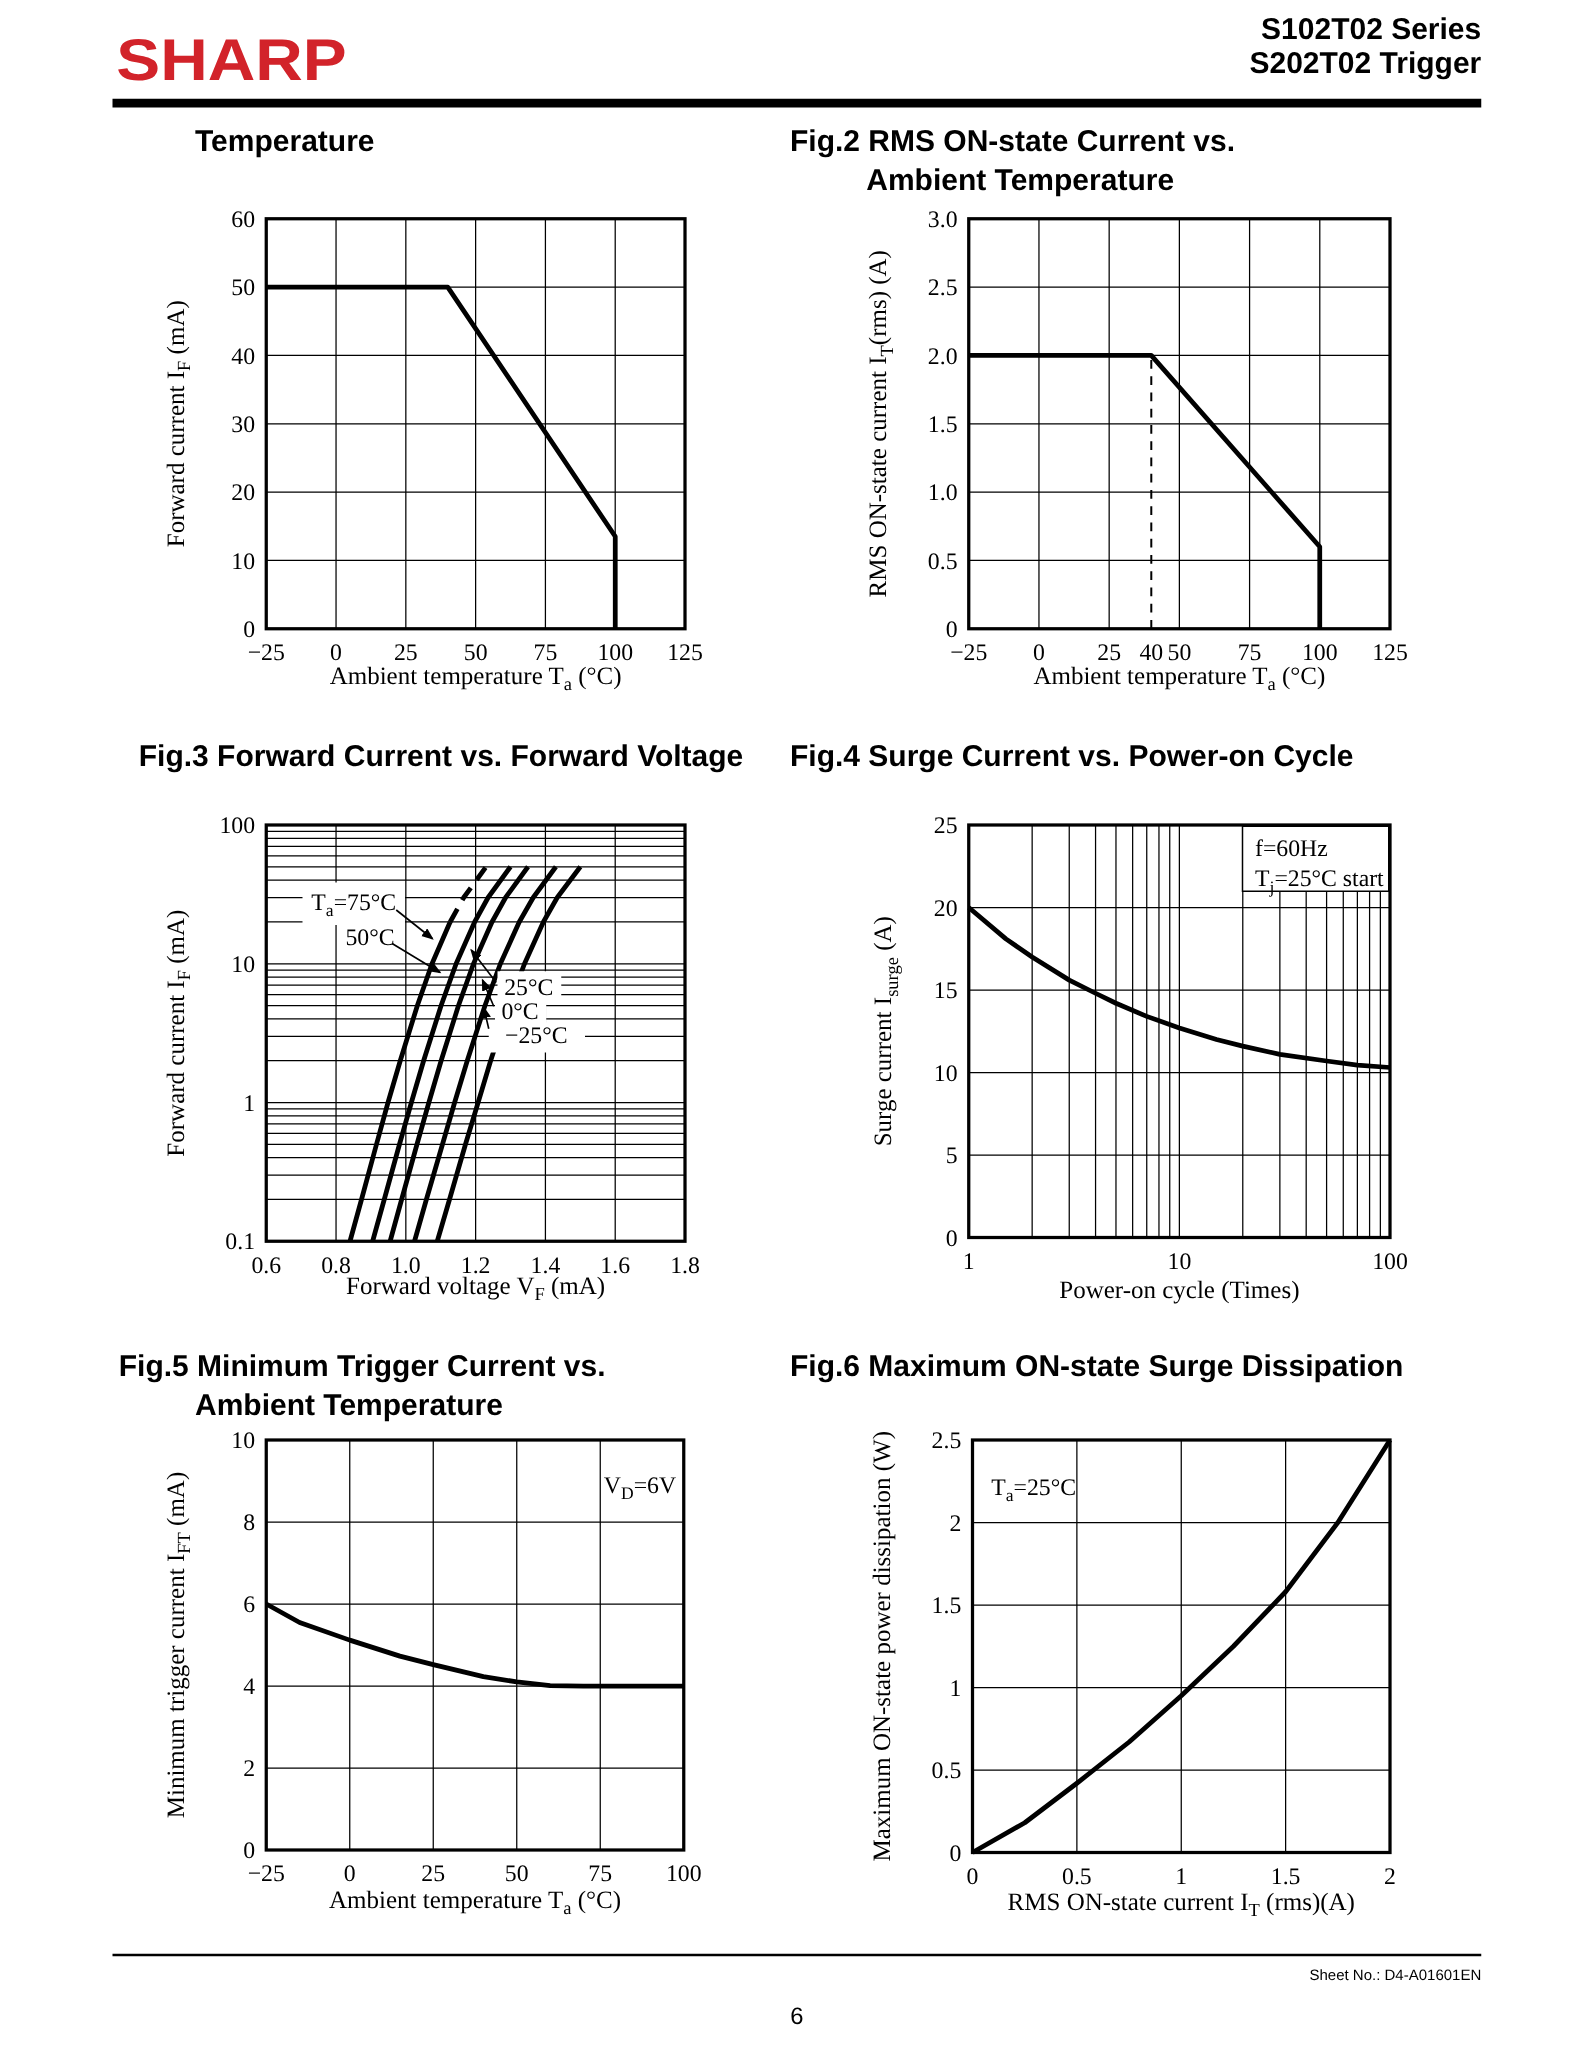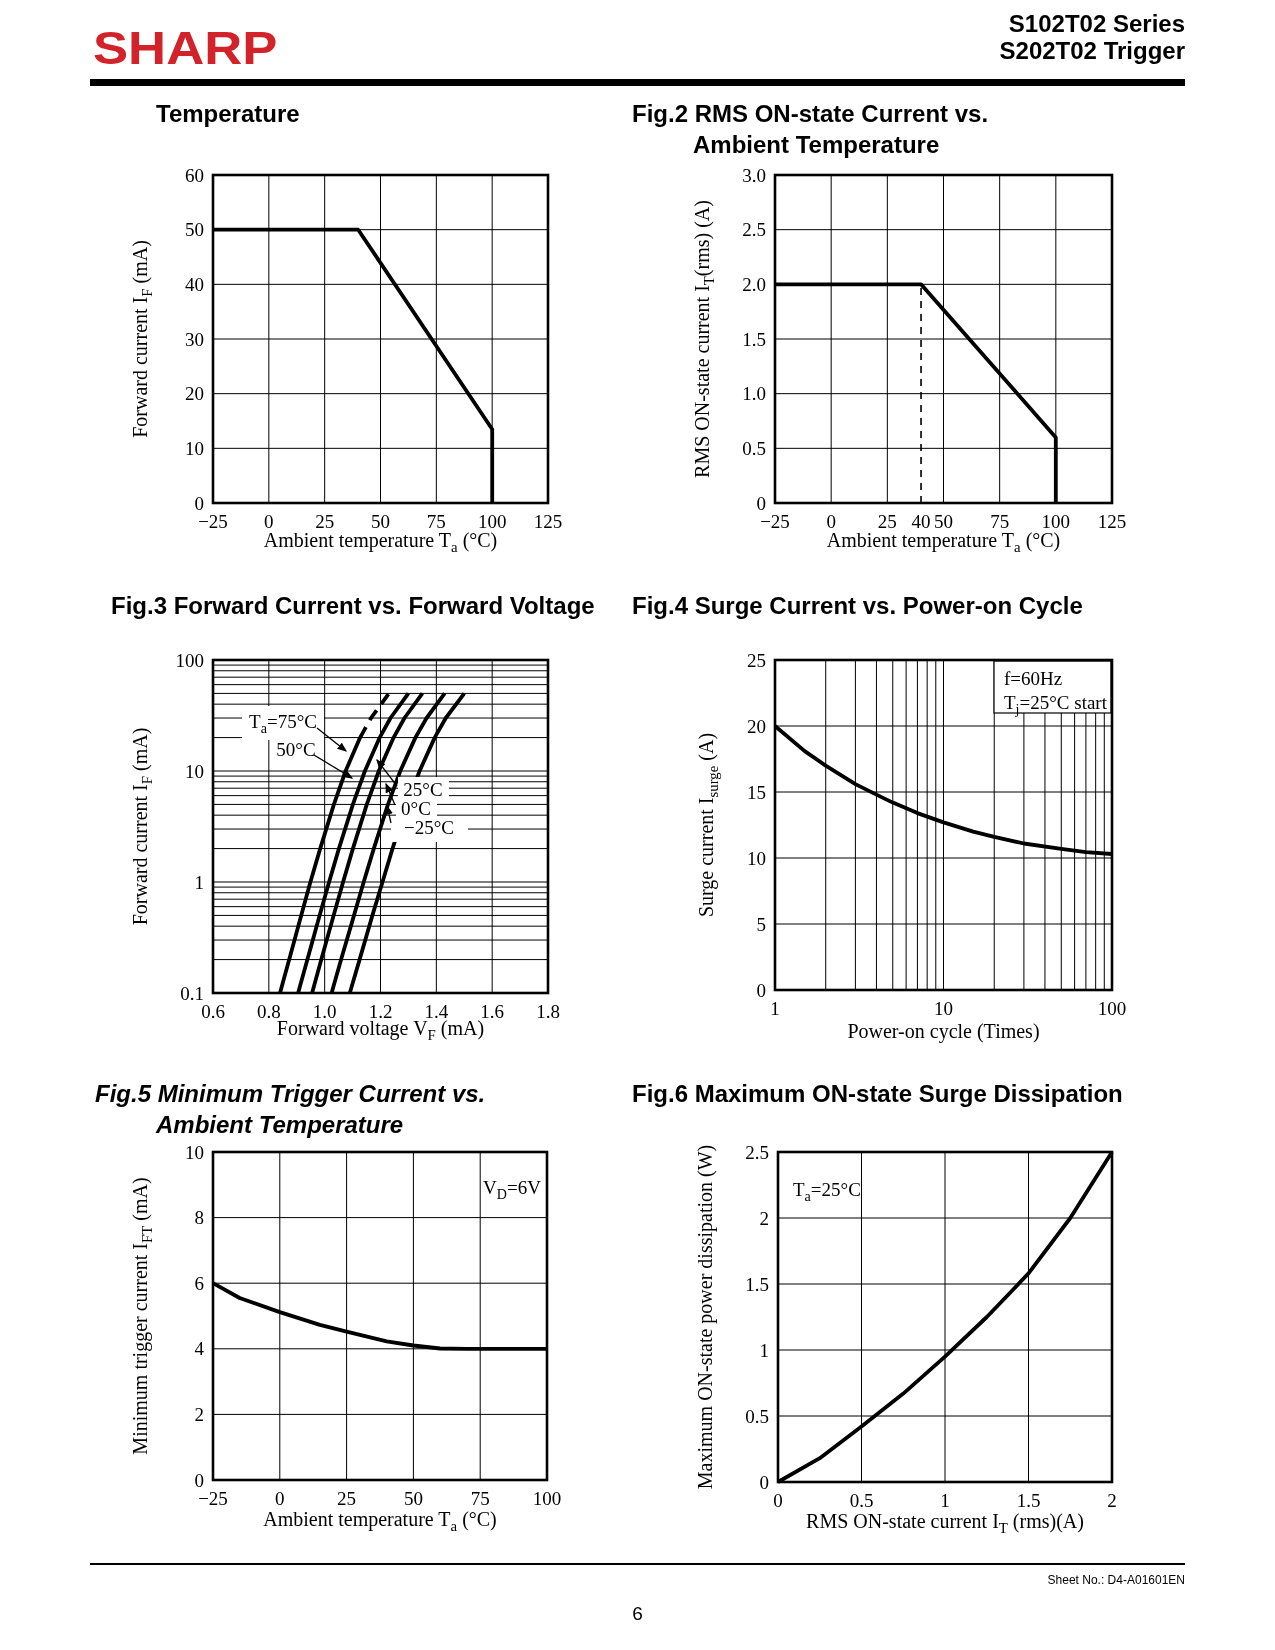--- a/index.html
+++ b/index.html
@@ -38,21 +38,21 @@
 <div class="abs fig-title" style="left:632px;top:98px;">
   <span class="t1">Fig.2 RMS ON-state Current vs.</span>
   <span class="t2">Ambient Temperature</span>
 </div>
 <div class="abs fig-title" style="left:95px;top:590px;margin-left:16px;">
   <span class="t1">Fig.3 Forward Current vs. Forward Voltage</span>
 </div>
 <div class="abs fig-title" style="left:632px;top:590px;">
   <span class="t1">Fig.4 Surge Current vs. Power-on Cycle</span>
 </div>
-<div class="abs fig-title" style="left:95px;top:1078px;font-style:italic;">
+<div class="abs fig-title" style="left:95px;top:1078px;">
   <span class="t1">Fig.5 Minimum Trigger Current vs.</span>
   <span class="t2">Ambient Temperature</span>
 </div>
 <div class="abs fig-title" style="left:632px;top:1078px;">
   <span class="t1">Fig.6 Maximum ON-state Surge Dissipation</span>
 </div>
 
 <svg id="charts-svg" width="1275" height="1650" viewBox="0 0 1275 1650">
   <defs>
     <marker id="arr" markerWidth="9" markerHeight="8" refX="6.5" refY="3" orient="auto">

